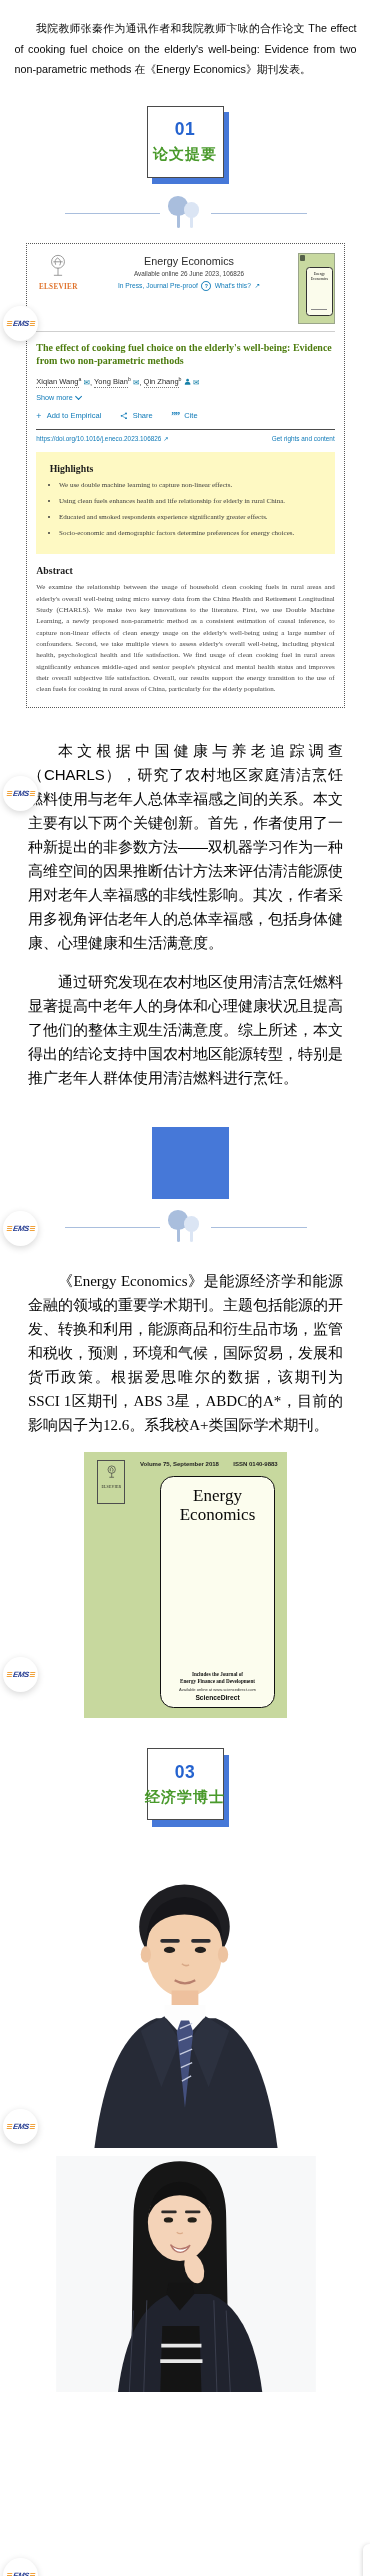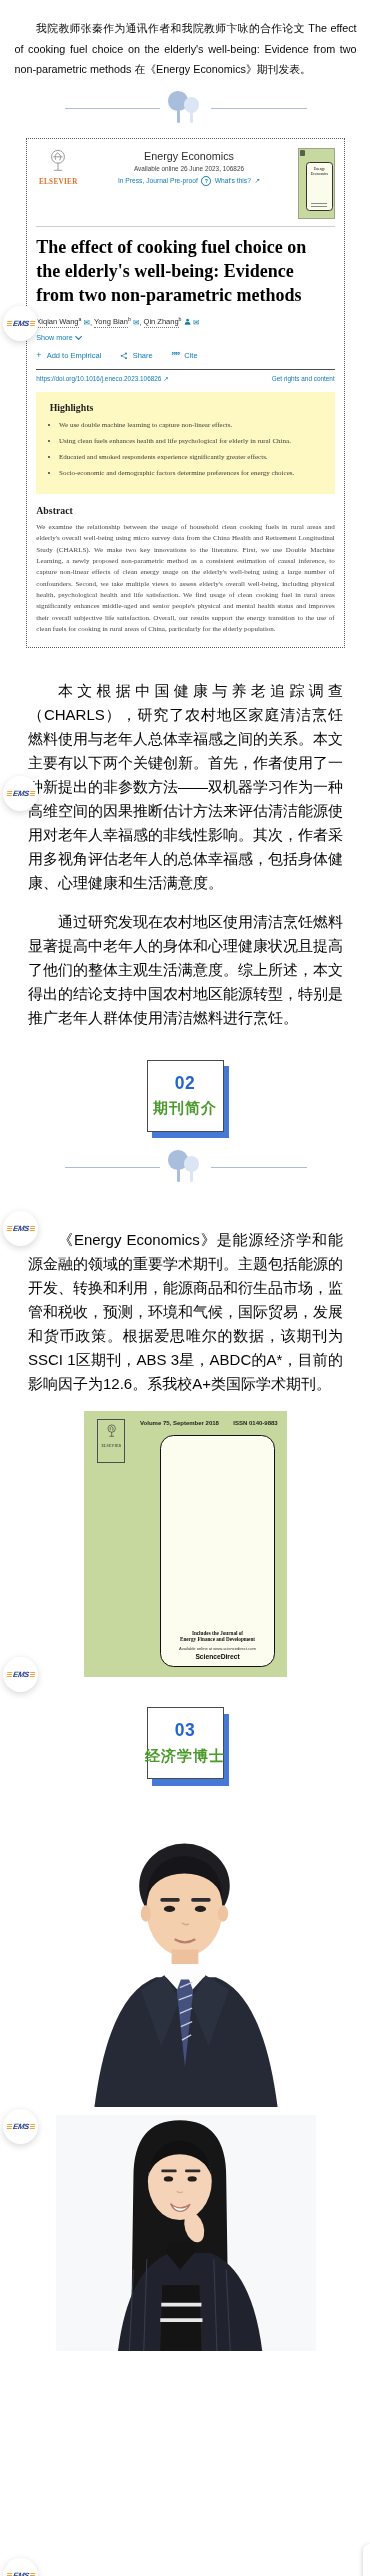--- a/index.html
+++ b/index.html
@@ -34,21 +34,21 @@
   .hdr-journal{font-size:10.8px;color:#2d2d2d;font-weight:500;}
   .hdr-avail{font-size:6.4px;color:#3e3e3e;margin-top:3.6px;}
   .hdr-links{font-size:6.7px;color:#0f7ab8;margin-top:3.6px;display:flex;align-items:center;justify-content:center;gap:3.6px;}
   .qmark{display:inline-flex;align-items:center;justify-content:center;width:7.7px;height:7.7px;border:0.7px solid #0f7ab8;border-radius:50%;font-size:5.2px;font-weight:bold;}
   .thumb{flex:0 0 auto;width:37px;height:71px;background:#c8d9a0;border:0.5px solid #9aa58a;box-sizing:border-box;position:relative;}
   .thumb-inner{position:absolute;left:7.2px;top:13.4px;width:25px;height:47px;background:#fbfcec;border:0.5px solid #333;border-radius:3.6px;}
   .thumb-title{font-family:"Liberation Serif",serif;font-size:3.9px;color:#111;text-align:center;margin-top:4.1px;line-height:1.2;}
   .thumb-lines{position:absolute;left:4.1px;bottom:3.1px;width:16.5px;height:4.1px;background:repeating-linear-gradient(to bottom,#8a8a8a 0 0.5px,transparent 0.5px 1.5px);}
   .thumb-tree{position:absolute;left:1.5px;top:1.5px;width:4.6px;height:6.2px;background:#55614a;border-radius:1px;}
   .card-hr1{border:none;border-top:0.5px solid #cfcfcf;margin:7.2px 0 0 0;}
-  .art-title{font-family:"Liberation Serif",serif;font-size:18px;line-height:1.32;color:#000000;font-weight:600;margin-top:9.3px;}
+  .art-title{font-family:"Liberation Serif",serif;font-size:10px;line-height:1.32;color:#4d7c0f;font-weight:600;margin-top:9.3px;}
   .authors{margin-top:8.2px;font-size:7.5px;color:#2b2b2b;}
   .auth-name{border-bottom:0.5px dotted #777;padding-bottom:0.5px;margin-top:25px;}
   .auth-sup{font-size:5.2px;vertical-align:super;color:#2b2b2b;}
   .teal{color:#1680a8;}
   .env{font-size:7.7px;}
   .show-more{margin-top:7.2px;font-size:7.2px;color:#0f7ab8;display:flex;align-items:center;gap:3.1px;}
   .chev{display:inline-block;width:4.1px;height:4.1px;border-right:1px solid #0f7ab8;border-bottom:1px solid #0f7ab8;transform:rotate(45deg);margin-top:-2.1px;}
   .actions{margin-top:8.2px;font-size:7.5px;color:#0f7ab8;display:flex;align-items:center;gap:5.2px;}
   .act-gap{width:8.2px;}
   .plus{font-size:8.8px;}
@@ -59,21 +59,21 @@
   .hl-title{font-family:"Liberation Serif",serif;font-size:9.8px;font-weight:bold;color:#1c1c1c;}
   .hl-list{margin:6.2px 0 0 0;padding:0 0 0 9.3px;}
   .hl-list li{font-family:"Liberation Serif",serif;font-size:7px;color:#3c3c3c;line-height:1.5;margin-bottom:5.7px;}
   .abs-title{font-family:"Liberation Serif",serif;font-size:9.8px;font-weight:bold;color:#1c1c1c;margin-top:11.3px;}
   .abs-text{font-family:"Liberation Serif",serif;font-size:7px;color:#474747;line-height:1.62;text-align:justify;margin-top:6.2px;}
 
   
   .cnp{padding:0 28px;font-size:15px;line-height:24px;color:#060606;text-align:justify;text-indent:2em;}
   .p1{margin-top:31px;}
   .p2{margin-top:8.2px;}
-  .pj{margin-top:44px;}
+  .pj{margin-top:25px;font-family:Liberation Serif, serif;}
   .bio1{margin-top:4.1px;}
 
   
   .cover{position:relative;width:203px;height:266px;margin:3.1px auto 0 auto;background:#c7d89e;}
   .cover-tree-box{position:absolute;left:13.4px;top:8.2px;width:28px;height:44px;border:0.5px solid #4d4d4d;background:#c7d89e;text-align:center;padding-top:3.1px;box-sizing:border-box;}
   .cover-els{font-family:"Liberation Serif",serif;font-size:3.9px;color:#222;margin-top:2.1px;letter-spacing:0.2px;}
   .cover-vol{position:absolute;left:56px;top:9.3px;font-size:6px;font-weight:bold;color:#1e1e1e;}
   .cover-issn{position:absolute;right:9.3px;top:9.3px;font-size:6px;font-weight:bold;color:#1e1e1e;}
   .cover-rect{position:absolute;left:76px;top:24px;width:115px;height:232px;background:#fcfdee;border:1.3px solid #101010;border-radius:13.4px;box-sizing:border-box;}
   .cover-title{font-family:"Liberation Serif",serif;font-size:17px;color:#090909;text-align:center;line-height:1.12;margin-top:9.3px;}
@@ -96,20 +96,27 @@
   
   .side-pill{position:absolute;right:0;top:2544px;width:8.2px;height:38px;background:#fff;border-radius:6.2px 0 0 6.2px;box-shadow:0 1px 5.2px rgba(0,0,0,.22);z-index:25;}
 </style>
 </head>
 <body>
 
 <div id="page">
 
   <p class="intro">我院教师张秦作为通讯作者和我院教师卞咏的合作论文 The effect of cooking fuel choice on the elderly's well-being: Evidence from two non-parametric methods 在《Energy Economics》期刊发表。</p>
 
+  <div class="badge-wrap">
+    <div class="badge-shadow"></div>
+    <div class="badge-box">
+      <div class="badge-num">01</div>
+      <div class="badge-label">论文提要</div>
+    </div>
+  </div>
 
   <div class="divider">
     <div class="div-line"></div>
     <div class="div-trees">
       <div class="tree-a"></div>
         <div class="tree-a-stem"></div>
       <div class="tree-b"></div>
         <div class="tree-b-stem"></div>
     </div>
     <div class="div-line"></div>
@@ -190,39 +197,35 @@
 
     <div class="doi-row">
       <span><span>https://doi.org/10.1016/j.eneco.2023.106826</span> <span>↗</span></span>
       <span>Get rights and content</span>
     </div>
 
     <div class="hl-panel">
       <div class="hl-title">Highlights</div>
       <ul class="hl-list">
         <li>We use double machine learning to capture non-linear effects.</li>
-        <li>Using clean fuels enhances health and life psychological for elderly in rural China.</li>
+        <li>Using clean fuels enhances health and life relationship for elderly in rural China.</li>
         <li>Educated and smoked respondents experience significantly greater effects.</li>
         <li>Socio-economic and demographic factors determine preferences for energy choices.</li>
       </ul>
     </div>
 
     <div class="abs-title">Abstract</div>
     <div class="abs-text">We examine the relationship between the usage of household clean cooking fuels in rural areas and elderly's overall well-being using micro survey data from the China Health and Retirement Longitudinal Study (CHARLS). We make two key innovations to the literature. First, we use Double Machine Learning, a newly proposed non-parametric method as a consistent estimation of causal inference, to capture non-linear effects of clean energy usage on the elderly's well-being using a large number of confounders. Second, we take multiple views to assess elderly's overall well-being, including physical health, psychological health and life satisfaction. We find usage of clean cooking fuel in rural areas significantly enhances middle-aged and senior people's physical and mental health status and improves their overall subjective life satisfaction. Overall, our results support the energy transition to the use of clean fuels for cooking in rural areas of China, particularly for the elderly population.</div>
   </div>
 
   <p class="cnp p1">本文根据中国健康与养老追踪调查（CHARLS），研究了农村地区家庭清洁烹饪燃料使用与老年人总体幸福感之间的关系。本文主要有以下两个关键创新。首先，作者使用了一种新提出的非参数方法——双机器学习作为一种高维空间的因果推断估计方法来评估清洁能源使用对老年人幸福感的非线性影响。其次，作者采用多视角评估老年人的总体幸福感，包括身体健康、心理健康和生活满意度。</p>
   <p class="cnp p2">通过研究发现在农村地区使用清洁烹饪燃料显著提高中老年人的身体和心理健康状况且提高了他们的整体主观生活满意度。综上所述，本文得出的结论支持中国农村地区能源转型，特别是推广老年人群体使用清洁燃料进行烹饪。</p>
 
   <div class="badge-wrap" style="margin-top:30px">
     <div class="badge-shadow"></div>
-    <div class="badge-box">
-      <div class="badge-num">02</div>
-      <div class="badge-label">期刊简介</div>
-    </div>
   </div>
 
   <div class="divider">
     <div class="div-line"></div>
     <div class="div-trees">
       <div class="tree-a"></div>
         <div class="tree-a-stem"></div>
       <div class="tree-b"></div>
         <div class="tree-b-stem"></div>
     </div>
@@ -237,20 +240,24 @@
         <g stroke="#3c3c3c" fill="none" stroke-width="2">
           <circle cx="20" cy="15" r="11"></circle>
           <path d="M20 25 V38 M13 38 h14 M20 8 q-7 3 -4 12 M20 9 q7 4 3 12"></path>
         </g>
       </svg>
       <div class="cover-els">ELSEVIER</div>
     </div>
     <div class="cover-vol">Volume 75, September 2018</div>
     <div class="cover-issn">ISSN 0140-9883</div>
     <div class="cover-rect">
+      <div class="cover-title">
+        <div>Energy</div>
+        <div>Economics</div>
+      </div>
       <div class="cover-bottom">
         <div class="cover-inc">
           <div>Includes the Journal of</div>
           <div>Energy Finance and Development</div>
         </div>
         <div class="cover-avail">Available online at www.sciencedirect.com</div>
         <div class="cover-sd">ScienceDirect</div>
       </div>
     </div>
   </div>

